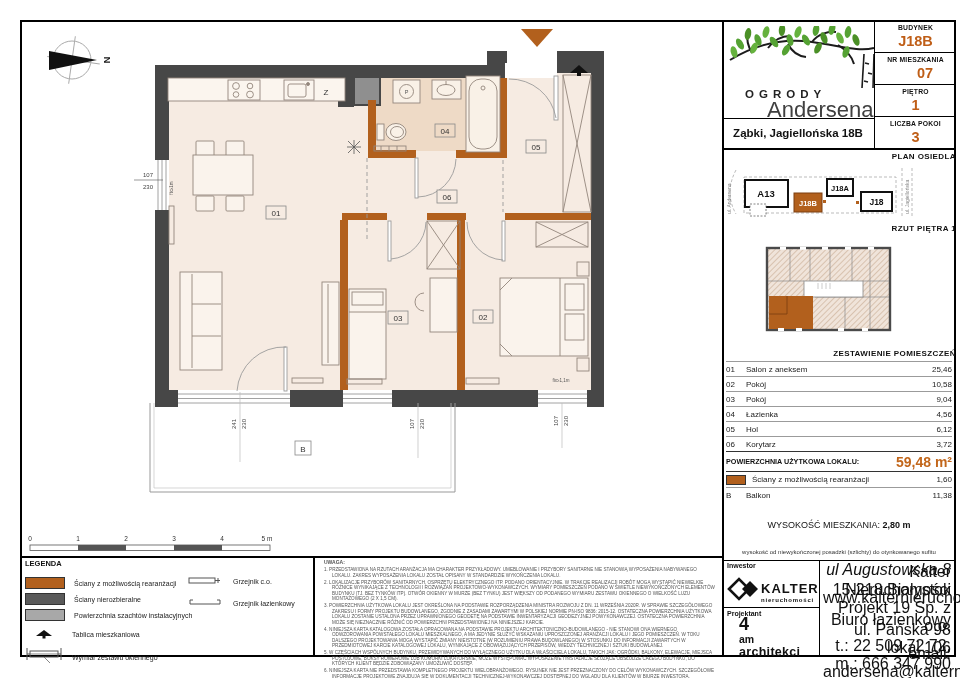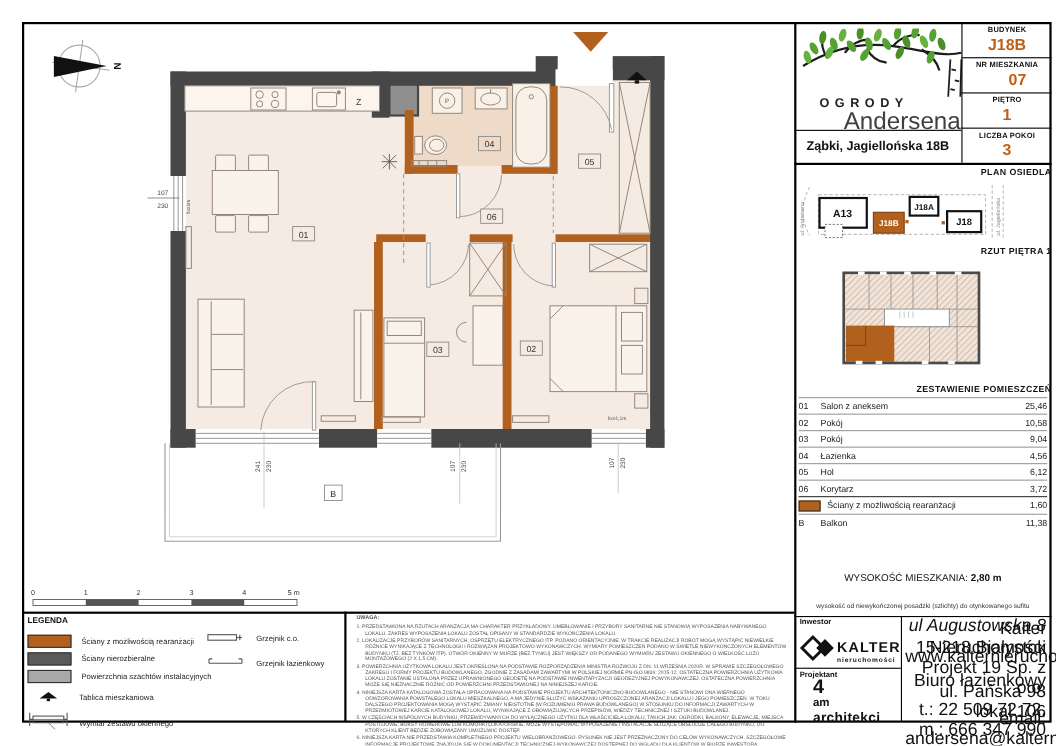--- a/index.html
+++ b/index.html
@@ -445,20 +445,24 @@
     <div class="trow">
         <span class="no">05</span>
         <span class="nm">Hol</span>
         <span class="ar">6,12</span>
       </div>
     <div class="trow" style="border-bottom:1.4px solid #333;">
         <span class="no">06</span>
         <span class="nm">Korytarz</span>
         <span class="ar">3,72</span>
       </div>
+    <div class="total-row">
+      <span class="total-lb">POWIERZCHNIA UŻYTKOWA LOKALU:</span>
+      <span class="total-vl" style="color:#c2661a;">59,48 m²</span>
+    </div>
     <div class="trow" style="height:15px;">
       <span class="sw" style="background:#b2601d;"></span>
       <span class="nm">Ściany z możliwością rearanżacji</span>
       <span class="ar">1,60</span>
     </div>
     <div class="trow" style="border-bottom:none;">
       <span class="no">B</span>
       <span class="nm">Balkon</span>
       <span class="ar">11,38</span>
     </div>

